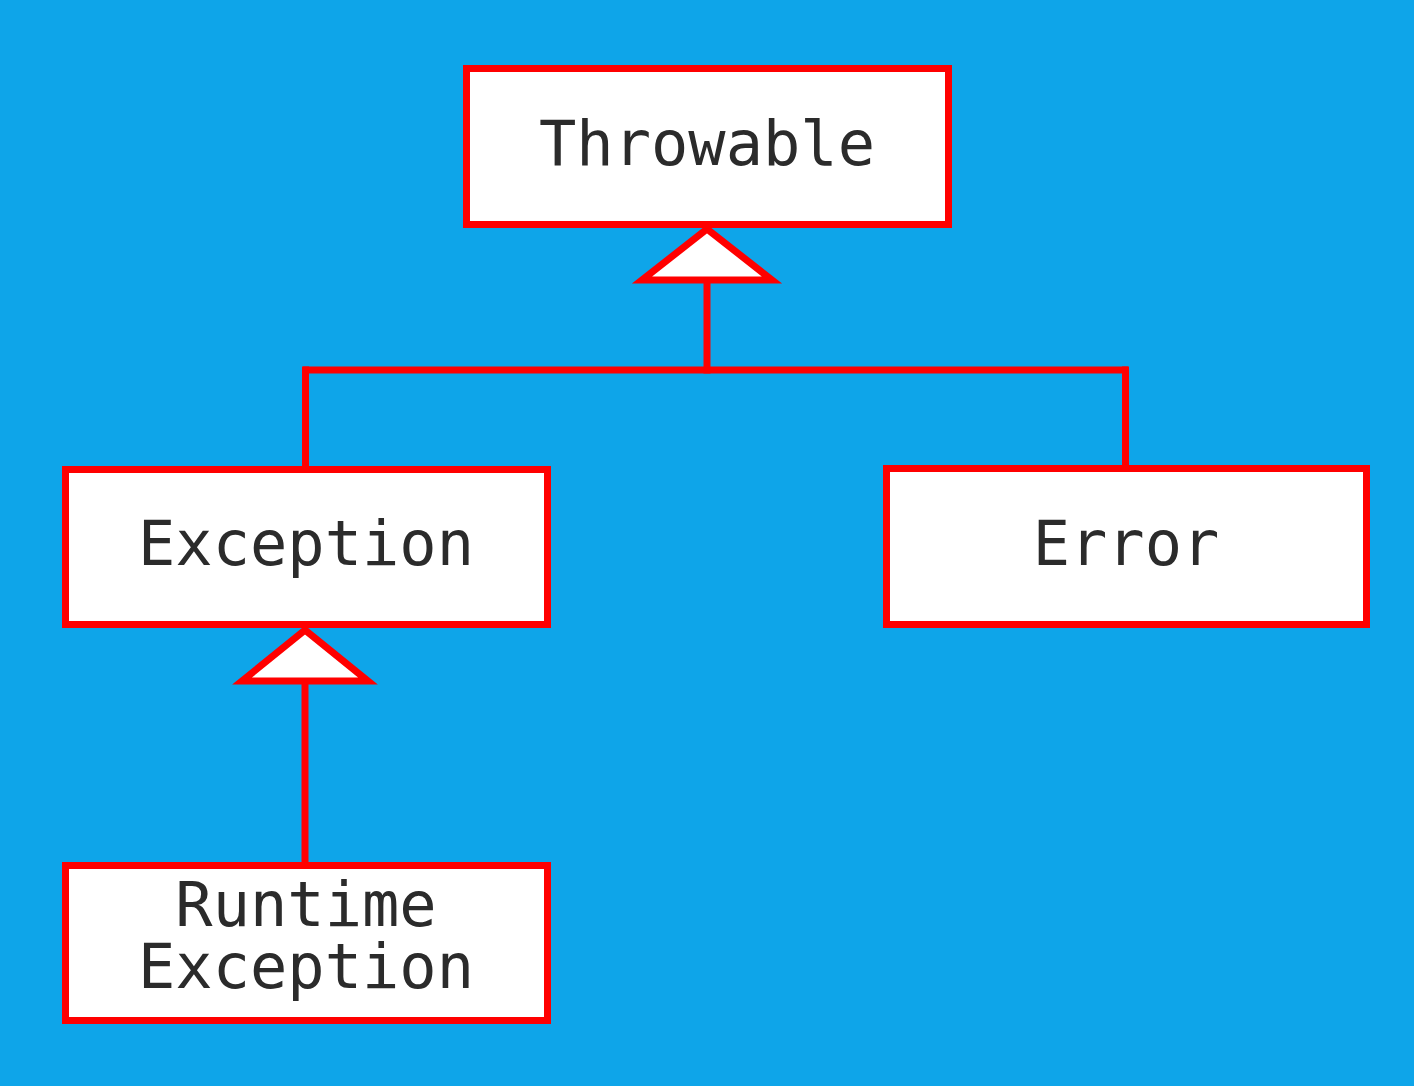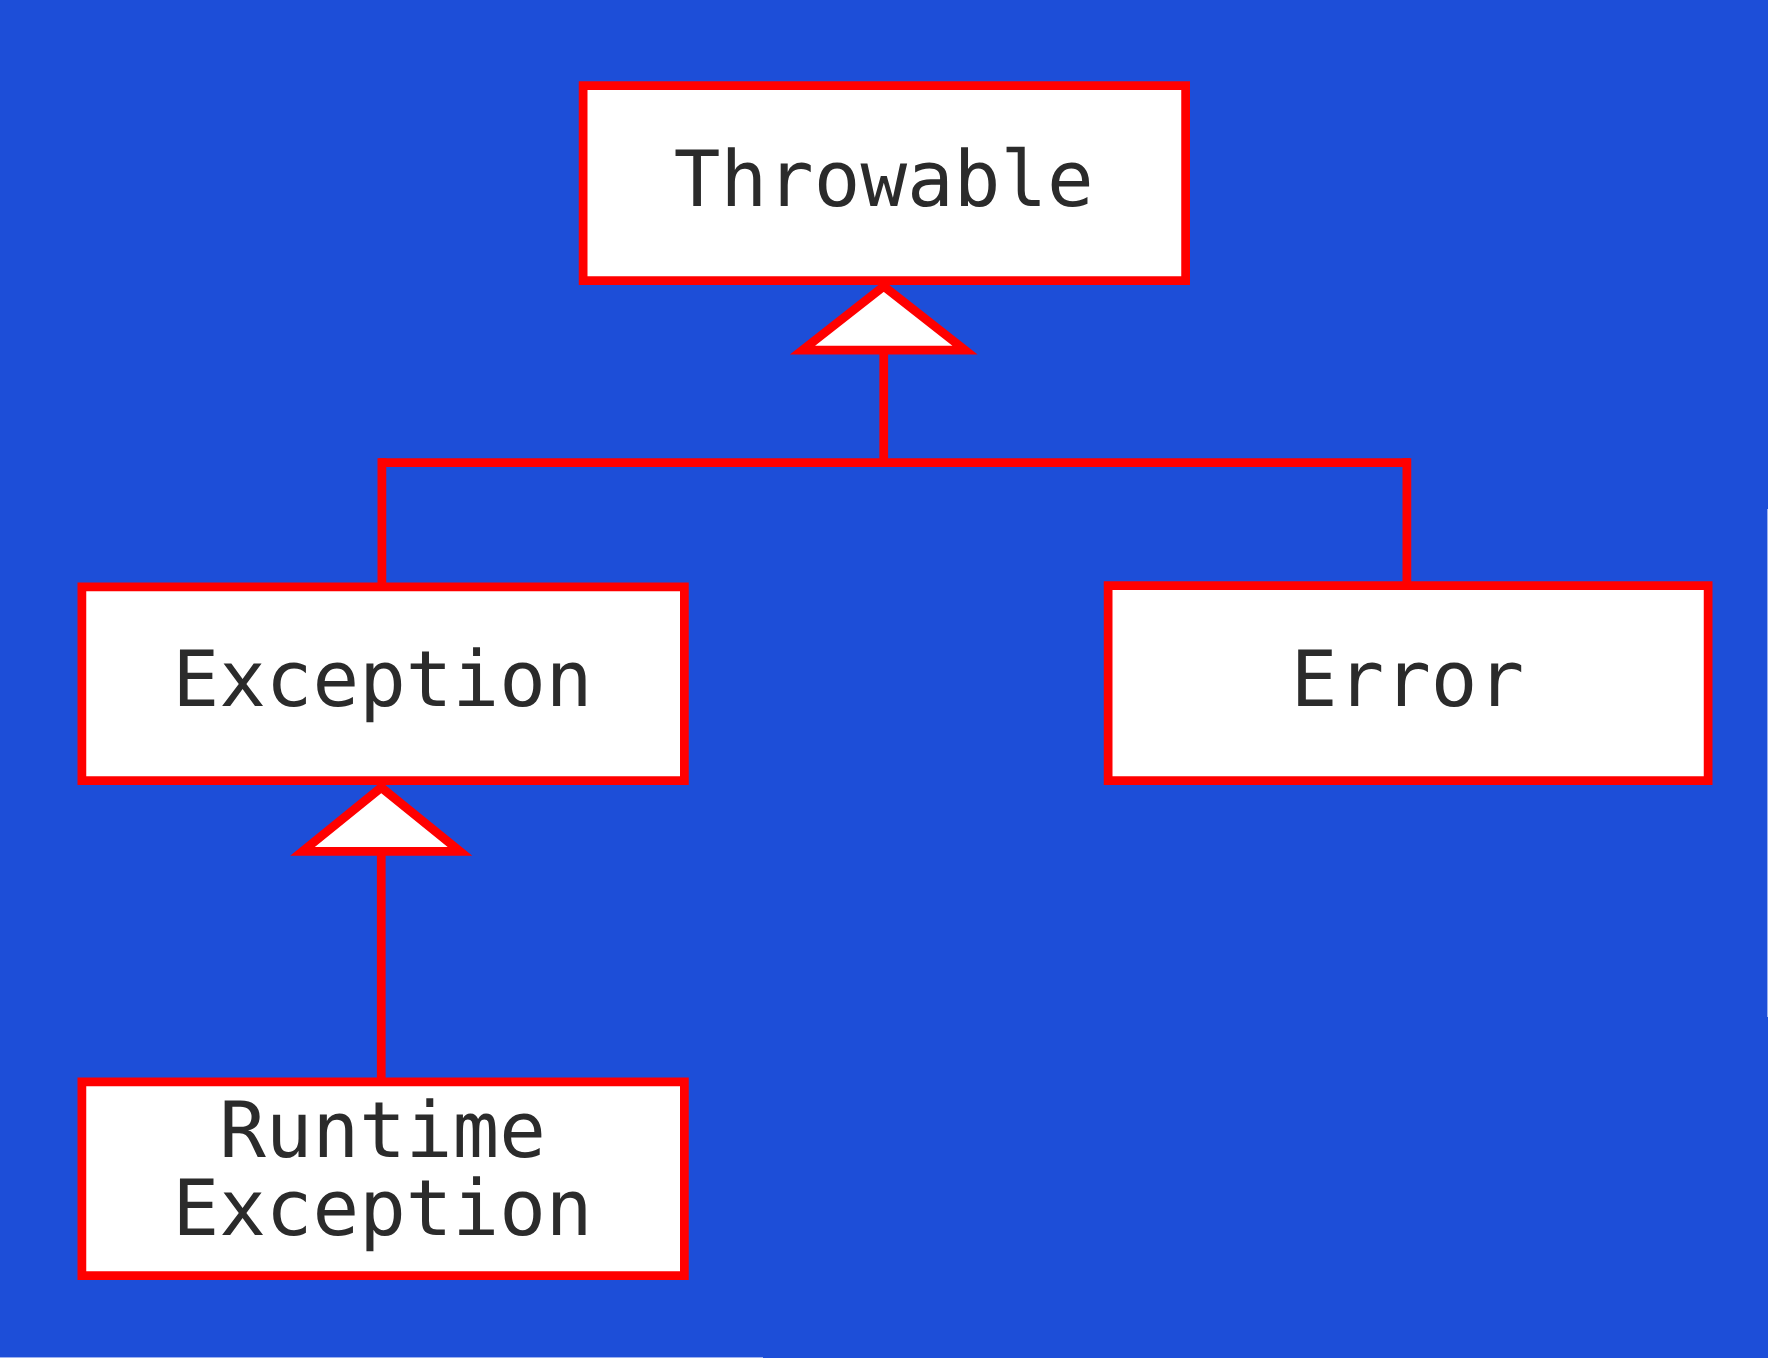--- a/index.html
+++ b/index.html
@@ -8,21 +8,21 @@
     padding: 0;
     background: #ffffff;
   }
   body {
     font-family: "DejaVu Sans Mono", "Liberation Mono", monospace;
   }
   #diagram-root {
     position: relative;
     width: 1414px;
     height: 1086px;
-    background: #1d4ed8;
+    background: #0ea5e9;
     overflow: hidden;
   }
   #diagram-svg {
     position: absolute;
     left: 0;
     top: 0;
     width: 1414px;
     height: 1086px;
     display: block;
   }

